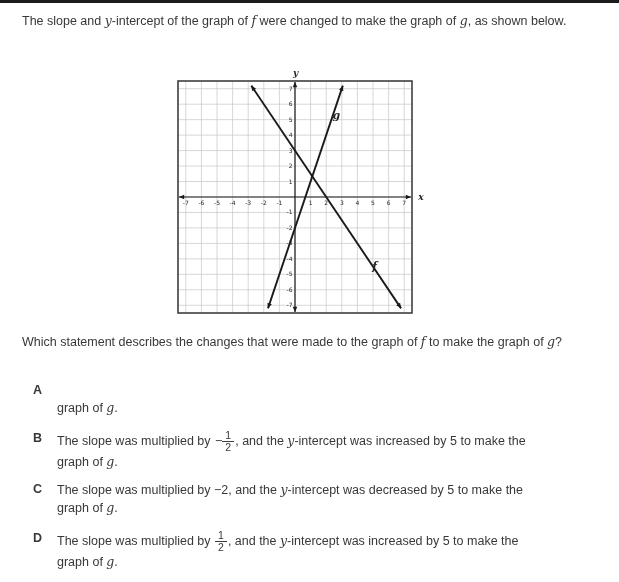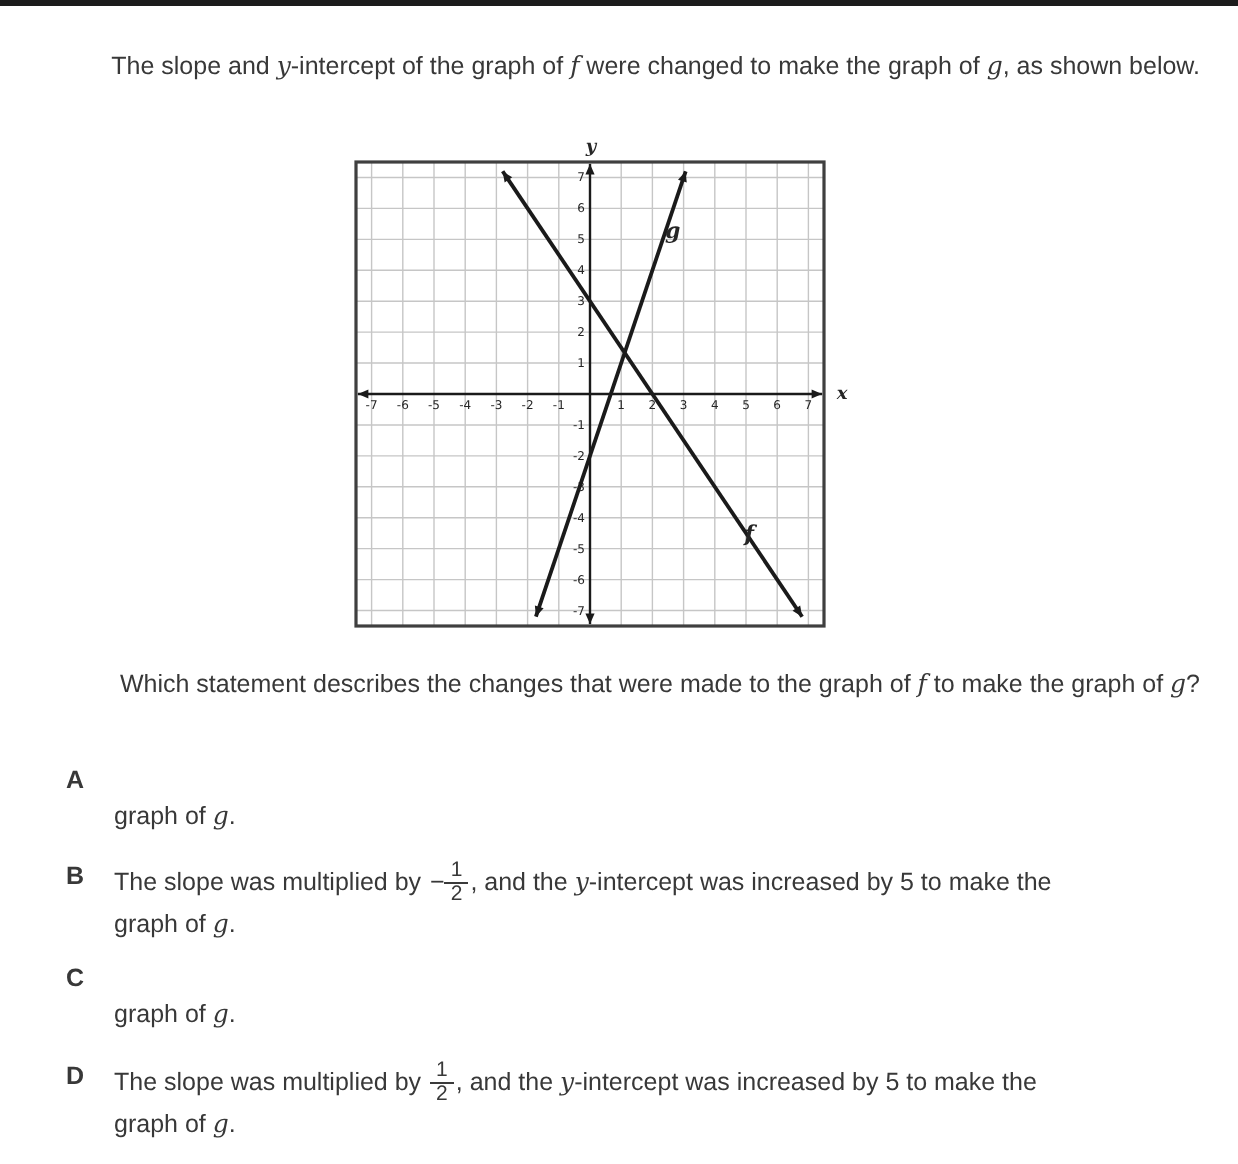--- a/index.html
+++ b/index.html
@@ -2,22 +2,22 @@
 <html><head>
 <meta charset="utf-8">
 <style>
   html,body{margin:0;padding:0;}
   body{
     width:619px;height:582px;position:relative;background:#ffffff;
     font-family:"Liberation Sans",sans-serif;color:#383838;overflow:hidden;
   }
   .top-border{position:absolute;left:0;top:0;width:619px;height:3px;background:#1c1c1c;}
   .para{position:absolute;left:22px;width:578px;font-size:12.5px;line-height:17px;margin:0;}
-  #intro{top:24px;text-align:right;}
-  #question{top:333px;text-align:right;}
+  #intro{top:12px;}
+  #question{top:333px;}
   .choice{position:absolute;left:33px;display:flex;gap:11px;align-items:flex-start;}
   .choice .letter{font-weight:bold;font-size:12.5px;line-height:17px;width:13px;flex:none;}
   .ctext{margin:0;font-size:12.5px;line-height:17px;width:545px;}
   .line1{white-space:nowrap;}
   i.mv{font-style:italic;font-family:"DejaVu Serif",serif;}
   .fracwrap{display:inline-flex;align-items:center;vertical-align:middle;margin:0 1px;}
   .fsign{font-size:12.5px;}
   .frac{display:inline-flex;flex-direction:column;align-items:center;line-height:1.05;font-size:10.5px;}
   .frac .num{padding:0 3px;}
   .frac .den{border-top:1px solid #3a3a3a;padding:0 3px;}
@@ -128,20 +128,21 @@
             <span class="den">2</span>
           </span>
         </span><span>, and the <i class="mv">y</i>-intercept was increased by 5 to make the</span></span>
     <br><span>graph of <i class="mv">g</i>.</span>
   </p>
 </div>
 
 <div class="choice" style="top:481px">
   <span class="letter">C</span>
   <p class="ctext">
+    <span class="line1"><span>The slope was multiplied by −2, and the <i class="mv">y</i>-intercept was decreased by 5 to make the</span><span></span></span>
     <br><span>graph of <i class="mv">g</i>.</span>
   </p>
 </div>
 
 <div class="choice" style="top:530px">
   <span class="letter">D</span>
   <p class="ctext">
     <span class="line1"><span>The slope was multiplied by </span><span class="fracwrap">
           <span class="fsign"></span>
           <span class="frac">

